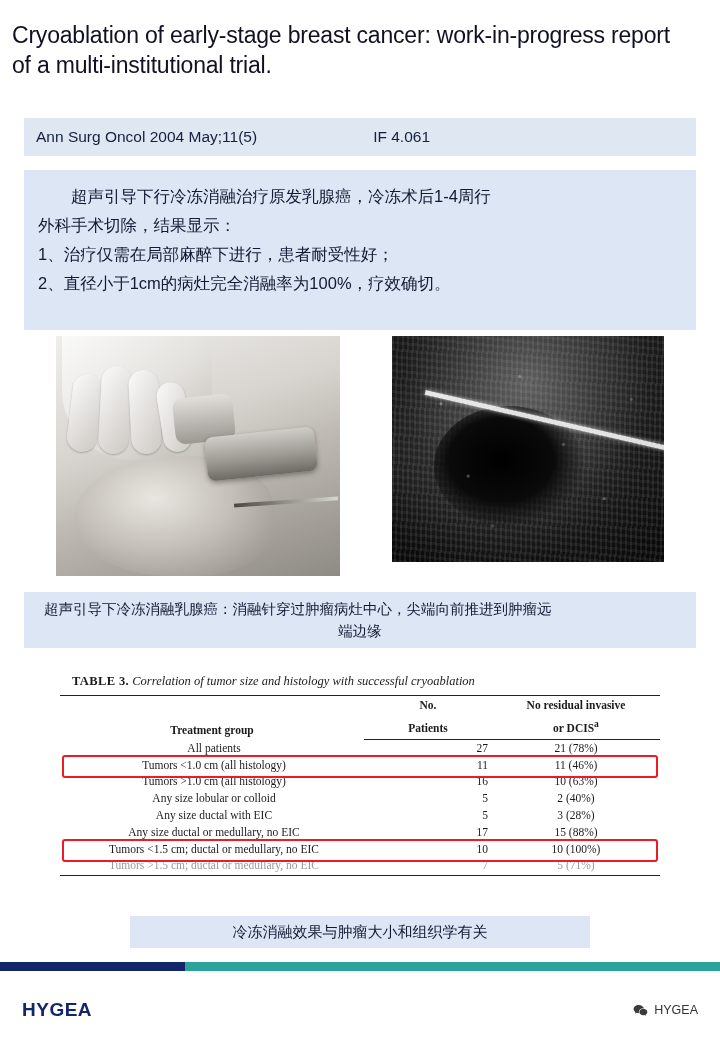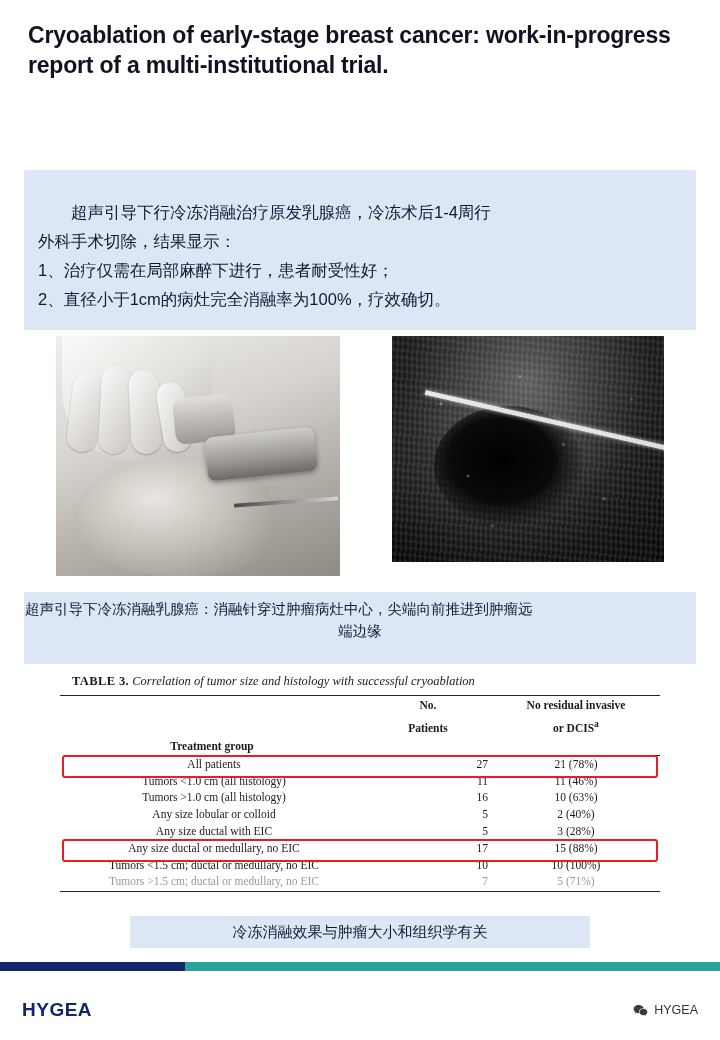--- a/index.html
+++ b/index.html
@@ -15,25 +15,25 @@
     position: relative;
     overflow: hidden;
   }
   .slide {
     position: absolute;
     inset: 0;
   }
   
   .title {
     position: absolute;
-    left: 28px;
+    left: 12px;
     top: 20px;
     width: 672px;
     font-size: 23px;
-    font-weight: bold;
+    font-weight: normal;
     line-height: 1.32;
     color: #111122;
     letter-spacing: -0.2px;
   }
   
   .citation-bar {
     position: absolute;
     left: 24px;
     top: 118px;
     width: 672px;
@@ -53,21 +53,21 @@
     color: #14213d;
   }
   
   .summary {
     position: absolute;
     left: 24px;
     top: 170px;
     width: 672px;
     height: 160px;
     background: #dce6f4;
-    padding: 28px 14px 0 14px;
+    padding: 12px 14px 0 14px;
     box-sizing: border-box;
     font-size: 16.5px;
     line-height: 1.75;
     color: #111a33;
   }
   .summary p {
     margin: 0;
   }
   .summary .indent {
     text-indent: 2em;
@@ -203,24 +203,24 @@
     background: linear-gradient(90deg, rgba(240,240,240,.95), rgba(255,255,255,.85));
     transform: rotate(13deg);
     box-shadow: 0 0 4px rgba(255,255,255,.6);
   }
   
   .fig-caption {
     position: absolute;
     left: 24px;
     top: 592px;
     width: 672px;
-    height: 72px;
+    height: 56px;
     background: #dce6f4;
     box-sizing: border-box;
-    padding: 7px 1px;
+    padding: 7px 20px;
     font-size: 14.5px;
     line-height: 1.5;
     color: #111a33;
     text-align: center;
   }
   .fig-caption .l1 { text-align: left; }
   
   .table-wrap {
     position: absolute;
     left: 60px;
@@ -245,21 +245,21 @@
   table.data th {
     font-weight: bold;
     font-size: 11.5px;
     padding: 3px 4px;
     vertical-align: bottom;
     text-align: center;
     line-height: 1.15;
   }
   table.data thead tr:last-child th {
     border-bottom: 1px solid #222;
-    padding-bottom: 20px;
+    padding-bottom: 4px;
   }
   table.data td {
     padding: 1.5px 4px;
     line-height: 1.2;
   }
   table.data td.grp { text-align: center; padding-left: 8px; }
   table.data td.num { text-align: right; width: 120px; }
   table.data td.res { text-align: center; width: 160px; }
   .row-faded td { color: #9a9a9a; }
   .tbl-bottom-rule {
@@ -331,20 +331,24 @@
     display: inline-block;
   }
 </style>
 </head>
 <body>
 
 <div class="slide">
 
   <div class="title">Cryoablation of early-stage breast cancer: work-in-progress report of a multi-institutional trial.</div>
 
+  <div class="citation-bar">
+    <span class="citation-journal">Ann Surg Oncol 2004 May;11(5)</span>
+    <span class="citation-if">IF 4.061</span>
+  </div>
 
   <div class="summary">
     <p class="indent">超声引导下行冷冻消融治疗原发乳腺癌，冷冻术后1-4周行</p>
     <p>外科手术切除，结果显示：</p>
     <p>1、治疗仅需在局部麻醉下进行，患者耐受性好；</p>
     <p>2、直径小于1cm的病灶完全消融率为100%，疗效确切。</p>
   </div>
 
   <div class="img-row">
     <div class="photo-left">

